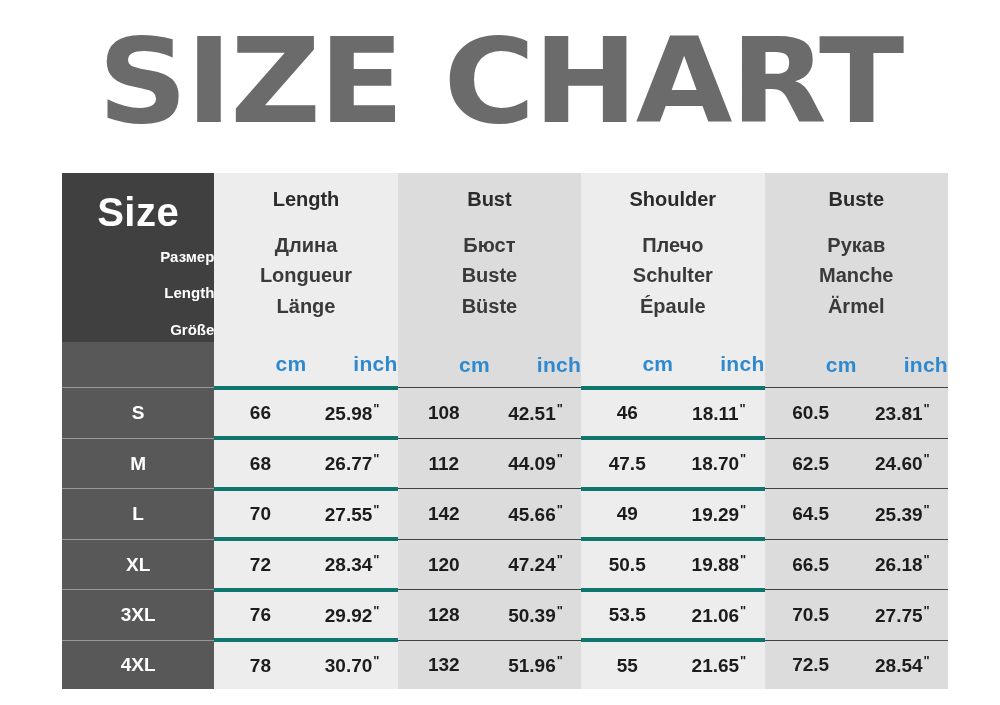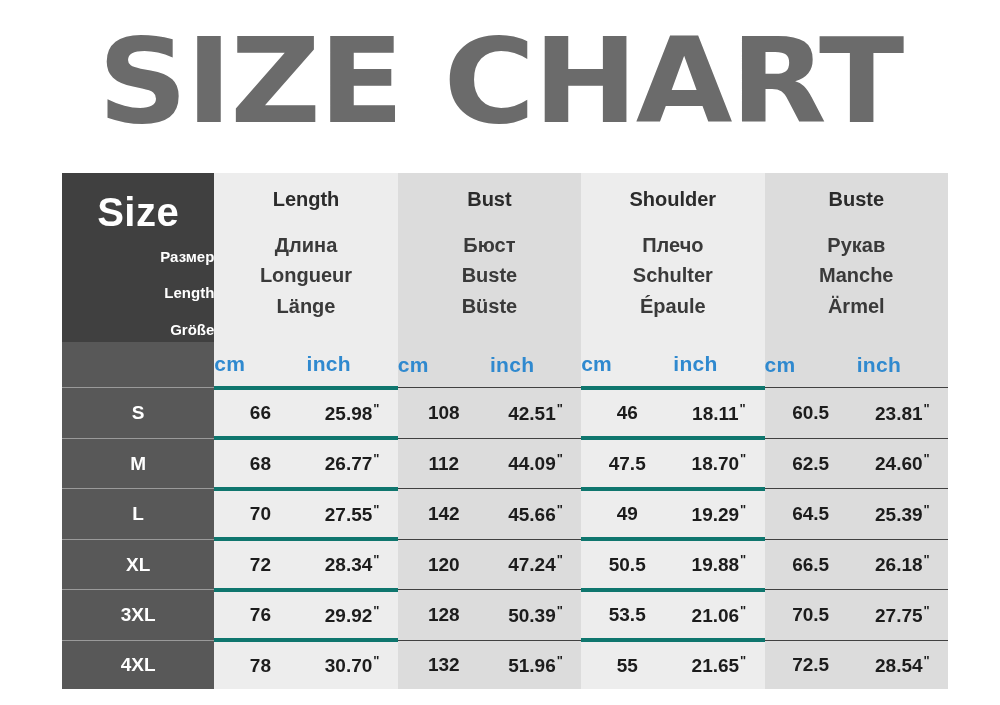--- a/index.html
+++ b/index.html
@@ -95,21 +95,21 @@
     line-height: 1.62;
     margin-top: 12px;
     text-align: right;
   }
 
   .bg-light { background: #ededed; }
   .bg-mid   { background: #dcdcdc; }
 
   .unit-row td {
     height: 44px;
-    text-align: left;
+    text-align: right;
     font-size: 21px;
     font-weight: bold;
     color: #2f89cf;
     letter-spacing: 0.3px;
   }
   .unit-row td.unit-blank {
     background: #585858;
   }
 
   .data-row td {

